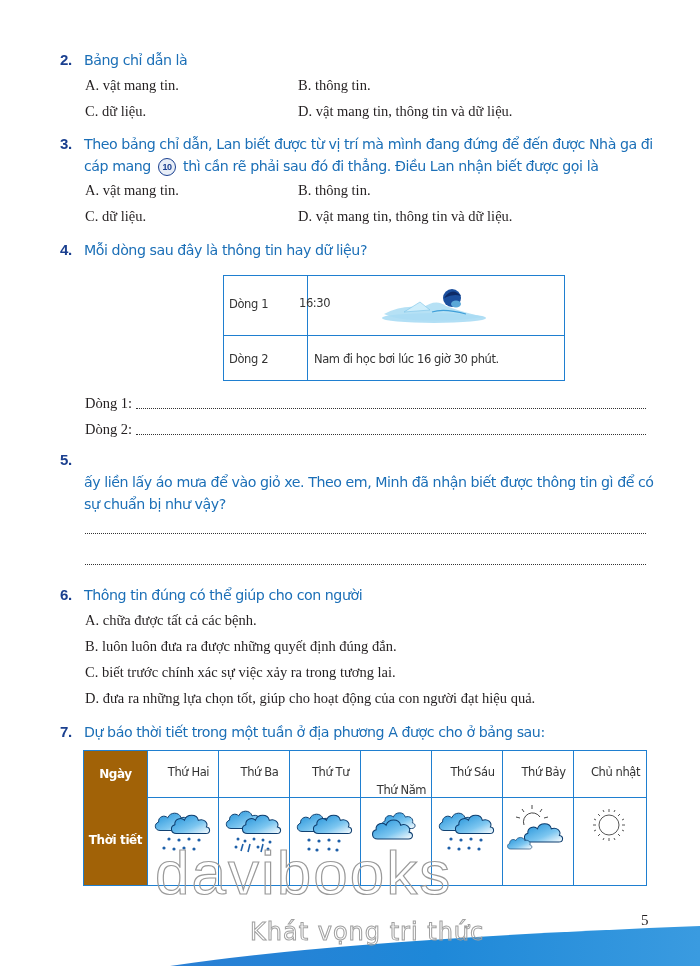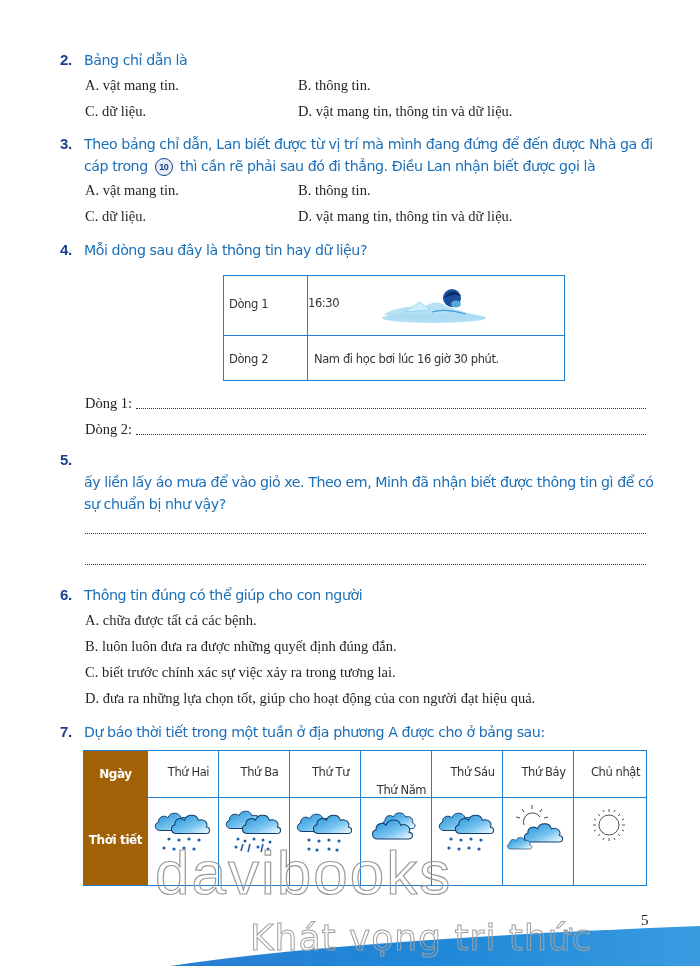--- a/index.html
+++ b/index.html
@@ -50,21 +50,21 @@
   .wt .hdiv { position: absolute; left: 63px; right: 0; top: 46px; border-top: 1.5px solid #1f7fd0; }
   .wt .vdiv { position: absolute; top: 0; bottom: 0; border-left: 1.5px solid #1f7fd0; }
   .wt .day { position: absolute; top: 14px; width: 71px; text-align: center;
     font-family: "DejaVu Sans", sans-serif; font-size: 11.5px; color: #333; letter-spacing: -0.4px; padding-left: 6px; }
   .wt .icon { position: absolute; top: 52px; width: 71px; height: 62px; }
   .page-num { position: absolute; left: 641px; top: 912px; font-family: "Liberation Serif", serif;
     font-size: 15px; color: #231f20; }
   .watermark { position: absolute; left: 155px; top: 842px; font-family: Liberation Sans, sans-serif;
     font-size: 62px; color: transparent; -webkit-text-stroke: 1.2px #9a9a9a; letter-spacing: 2px; line-height: 1; }
   .watermark2 { position: absolute; left: 250px; top: 920px; font-family: "DejaVu Sans", sans-serif;
-    font-size: 36px; color: transparent; -webkit-text-stroke: 1px #a0a0a0; letter-spacing: 1px; line-height: 1; z-index: 3; }
+    font-size: 24px; color: transparent; -webkit-text-stroke: 1px #a0a0a0; letter-spacing: 1px; line-height: 1; z-index: 3; }
   .swoosh { position: absolute; left: 0; top: 900px; width: 700px; height: 66px; z-index: 2; }
 </style>
 </head>
 <body>
 
 <svg width="0" height="0" style="position:absolute">
   <defs>
     <linearGradient id="cg" x1="0" y1="0" x2="1" y2="1">
       <stop offset="0" stop-color="#1d8fd8"></stop>
       <stop offset="0.6" stop-color="#7cc6f0"></stop>
@@ -82,39 +82,39 @@
 </div>
 <div class="opt" style="left:85px; top:77px;">A. vật mang tin.</div>
 <div class="opt" style="left:298px; top:77px;">B. thông tin.</div>
 <div class="opt" style="left:85px; top:103px;">C. dữ liệu.</div>
 <div class="opt" style="left:298px; top:103px;">D. vật mang tin, thông tin và dữ liệu.</div>
 
 <div class="q" style="top:133px; width:620px;">
   <span class="num">3.</span>
   <span class="text" style="white-space:nowrap;">
     <span>Theo bảng chỉ dẫn, Lan biết được từ vị trí mà mình đang đứng để đến được Nhà ga đi</span><br>
-    <span>cáp trong</span>
+    <span>cáp mang</span>
     <span class="circ10">10</span>
     <span>thì cần rẽ phải sau đó đi thẳng. Điều Lan nhận biết được gọi là</span>
   </span>
 </div>
 <div class="opt" style="left:85px; top:182px;">A. vật mang tin.</div>
 <div class="opt" style="left:298px; top:182px;">B. thông tin.</div>
 <div class="opt" style="left:85px; top:208px;">C. dữ liệu.</div>
 <div class="opt" style="left:298px; top:208px;">D. vật mang tin, thông tin và dữ liệu.</div>
 
 <div class="q" style="top:239px;">
   <span class="num">4.</span>
   <span class="text">Mỗi dòng sau đây là thông tin hay dữ liệu?</span>
 </div>
 <div class="t4">
   <div class="vline"></div>
   <div class="hline"></div>
   <div class="c" style="left:5px; top:21px;">Dòng 1</div>
-  <div class="c" style="left:84px; top:20px;">16:30</div>
+  <div class="c" style="left:75px; top:20px;">16:30</div>
   <svg style="position:absolute; left:150px; top:8px;" width="115" height="44" viewBox="0 0 115 44">
     <ellipse cx="60" cy="34" rx="52" ry="5" fill="#7ec9ee" opacity="0.6"></ellipse>
     <path d="M10 30 Q30 20 48 24 Q62 14 72 22 Q88 28 110 33 Q80 38 40 36 Q20 35 10 30 Z" fill="#a9dcf3" opacity="0.85"></path>
     <path d="M30 28 L46 18 L56 26 Z" fill="#cfeefb" stroke="#7bc3e8" stroke-width="0.6"></path>
     <circle cx="78" cy="14" r="9" fill="#1b4f9e"></circle>
     <path d="M70 14 Q78 2 87 12 Q80 9 70 14 Z" fill="#0d2a66"></path>
     <ellipse cx="82" cy="20" rx="5" ry="3.5" fill="#5aa8d8"></ellipse>
     <path d="M58 28 Q70 24 92 30" stroke="#3f9fd9" stroke-width="1.2" fill="none"></path>
   </svg>
   <div class="c" style="left:5px; top:76px;">Dòng 2</div>

